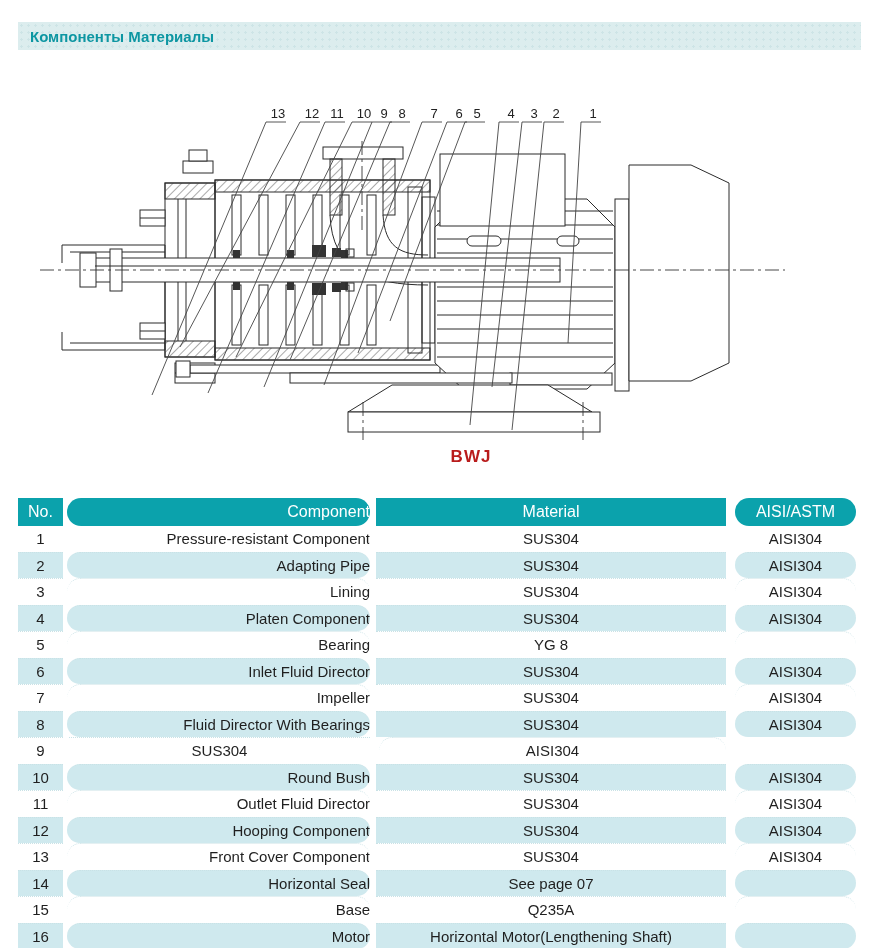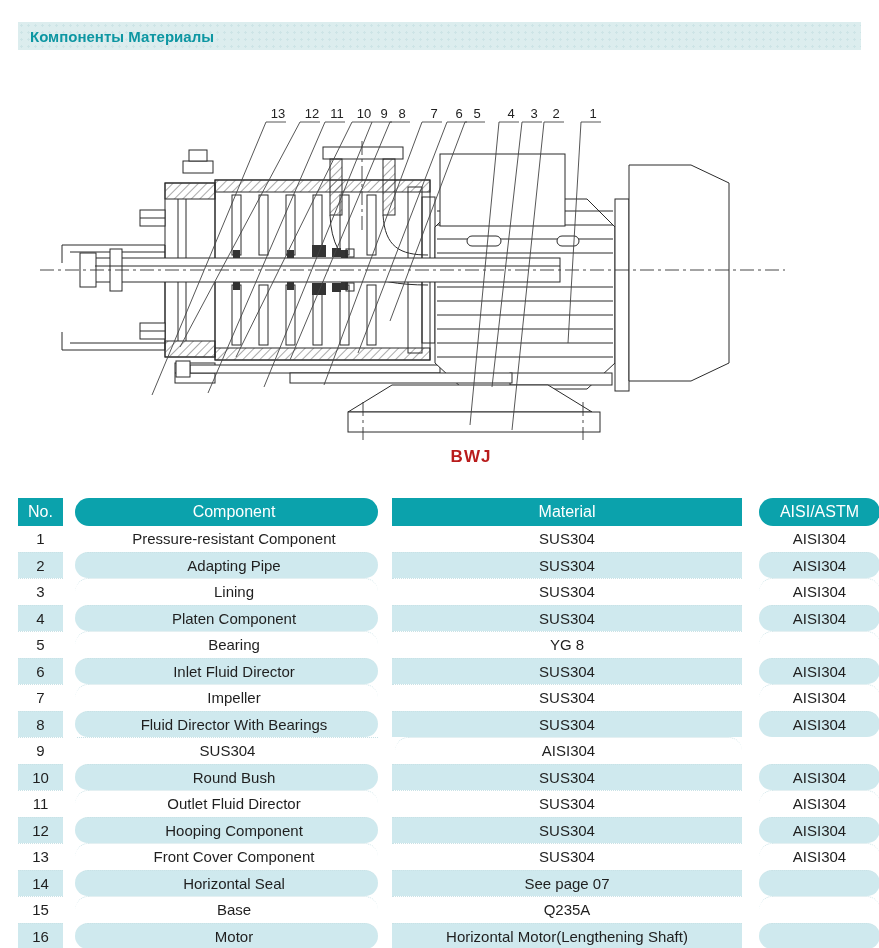--- a/index.html
+++ b/index.html
@@ -23,34 +23,34 @@
   .diagram{position:absolute;left:40px;top:95px;width:800px;height:380px;}
   .diagram svg{position:absolute;left:0;top:0;}
   .model-label{
     position:absolute;left:351px;top:352px;width:160px;text-align:center;
     font-size:17px;font-weight:bold;color:#b91c1c;letter-spacing:1px;
   }
   
   .mat-table{position:absolute;left:18px;top:498px;width:843px;}
   .tr{
     display:grid;grid-template-columns:45px 303px 352px 126px;
-    column-gap:12px;align-items:stretch;
+    column-gap:4px;align-items:stretch;
   }
   .thead .td{
     background:#0ba2ac;color:#ffffff;height:28px;line-height:28px;
     font-size:16px;
   }
   .tbody .td{
     height:25.5px;line-height:25.5px;font-size:15px;color:#1f1f1f;
   }
   .tbody .tr:nth-child(even) .td{background:#cfe9ee;}
   .tbody .tr + .tr .td{border-top:1px dotted #c9e2e6;}
   .td{white-space:nowrap;overflow:hidden;}
   .td.no{text-align:center;}
-  .td.comp{text-align:center;padding-left:15px;border-radius:14px;}
+  .td.comp{text-align:right;padding-left:15px;border-radius:14px;}
   .td.mat{text-align:center;margin-left:2px;}
   .td.aisi{text-align:center;margin-left:5px;border-radius:14px;}
 </style>
 </head>
 <body>
 
 <div class="title-bar">
   <span>Компоненты Материалы</span>
 </div>
 

